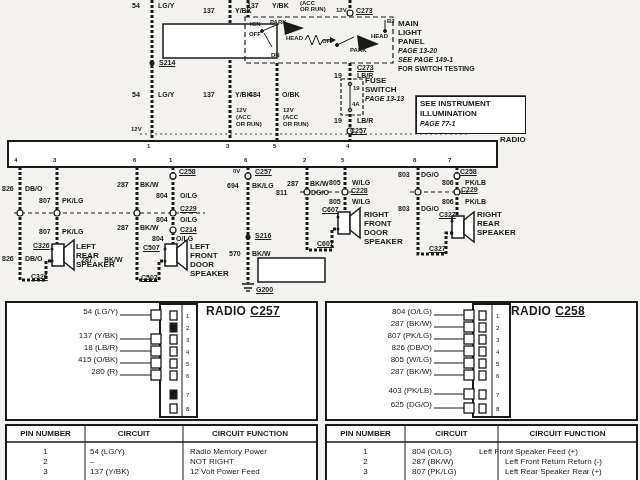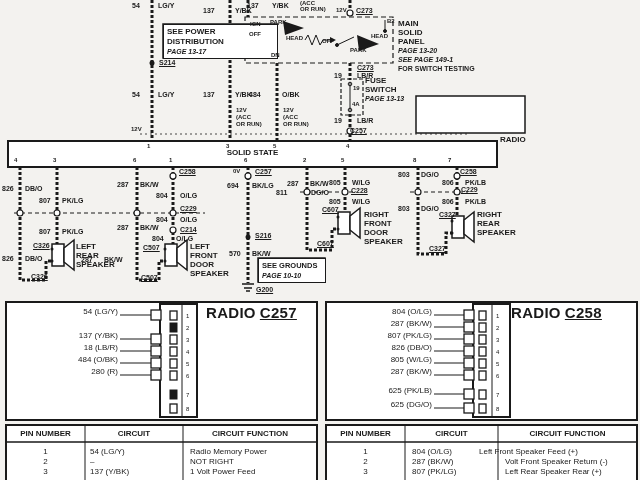--- a/index.html
+++ b/index.html
@@ -2,21 +2,21 @@
 <html><head>
 <meta charset="utf-8">
 <style>
   html,body{margin:0;padding:0;background:#e8e7e4;}
   #canvas{position:relative;width:640px;height:480px;background:#f3f2ef;overflow:hidden;
           font-family:"Liberation Sans",sans-serif;color:#1a1a1a;}
   svg{position:absolute;left:0;top:0;}
   .lb{position:absolute;font-size:7px;font-weight:bold;line-height:1;white-space:nowrap;}
   .s6{font-size:6px;}
   .b8{font-size:8px;}
-  .t12{font-size:15px;letter-spacing:.3px;}
+  .t12{font-size:12px;letter-spacing:.3px;}
   .und{text-decoration:underline;}
   .it{font-style:italic;}
   .ctr{text-align:center;}
   .rt{text-align:right;}
   .nb{font-weight:normal;}
   .box{position:absolute;background:#fff;border:1.5px solid #1a1a1a;padding:2px 3px;}
   .box div{font-size:8px;font-weight:bold;line-height:10px;white-space:nowrap;}
   .box .it{font-size:7px;}
 </style>
 </head>
@@ -178,25 +178,20 @@
     <rect x="479" y="359" width="7" height="9" stroke-width="1.3"></rect>
     <rect x="479" y="371" width="7" height="9" stroke-width="1.3"></rect>
     <rect x="479" y="390" width="7" height="9" stroke-width="1.3"></rect>
     <rect x="479" y="404" width="7" height="9" stroke-width="1.3"></rect>
     <path d="M434 315H464M434 327H464M434 339H464M434 351H464M434 363H464M434 375H464M434 394H464M434 408H464" stroke-width="1" fill="none"></path>
   </g>
 </svg>
 
 <div class="lb" style="left:132px;top:2px">54</div>
 <div class="lb" style="left:158px;top:2px">LG/Y</div>
-<div class="box" style="left:163px;top:24px;width:107px;height:29px">
-  <div>SEE POWER</div>
-  <div>DISTRIBUTION</div>
-  <div class="it">PAGE 13-17</div>
-</div>
 <div class="lb und" style="left:159px;top:59px">S214</div>
 <div class="lb" style="left:132px;top:91px">54</div>
 <div class="lb" style="left:158px;top:91px">LG/Y</div>
 <div class="lb s6" style="left:131px;top:126px">12V</div>
 
 <div class="lb" style="left:203px;top:7px">137</div>
 <div class="lb" style="left:235px;top:7px">Y/BK</div>
 <div class="lb" style="left:247px;top:2px">137</div>
 <div class="lb" style="left:272px;top:2px">Y/BK</div>
 <div class="lb s6" style="left:300px;top:0px">(ACC</div>
@@ -221,44 +216,48 @@
 <div class="lb s6" style="left:249px;top:31px">OFF</div>
 <div class="lb s6" style="left:286px;top:35px">HEAD</div>
 <div class="lb s6" style="left:271px;top:52px">DN</div>
 <div class="lb s6" style="left:322px;top:38px">OFF</div>
 <div class="lb s6" style="left:371px;top:33px">HEAD</div>
 <div class="lb s6" style="left:350px;top:47px">PARK</div>
 <div class="lb s6" style="left:387px;top:18px">B2</div>
 
 <div style="position:absolute;left:398px;top:19px">
   <div class="lb b8" style="position:static;line-height:9px">MAIN</div>
-  <div class="lb b8" style="position:static;line-height:9px">SOLID</div>
+  <div class="lb b8" style="position:static;line-height:9px">LIGHT</div>
   <div class="lb b8" style="position:static;line-height:9px">PANEL</div>
   <div class="lb it" style="position:static;line-height:9px">PAGE 13-20</div>
   <div class="lb it" style="position:static;line-height:9px">SEE PAGE 149-1</div>
   <div class="lb" style="position:static;line-height:9px">FOR SWITCH TESTING</div>
 </div>
 
 <div class="lb und" style="left:357px;top:64px">C273</div>
 <div class="lb" style="left:334px;top:72px">19</div>
 <div class="lb" style="left:357px;top:72px">LB/R</div>
 <div class="lb s6" style="left:353px;top:85px">19</div>
 <div class="lb s6" style="left:352px;top:101px">4A</div>
 <div style="position:absolute;left:365px;top:76px">
   <div class="lb b8" style="position:static;line-height:9px">FUSE</div>
   <div class="lb b8" style="position:static;line-height:9px">SWITCH</div>
   <div class="lb it" style="position:static;line-height:9px">PAGE 13-13</div>
 </div>
 <div class="lb" style="left:334px;top:117px">19</div>
 <div class="lb" style="left:357px;top:117px">LB/R</div>
 <div class="lb und" style="left:350px;top:127px">C257</div>
 
+<div class="box" style="left:416px;top:96px;width:102px;height:32px">
+  <div>SEE  INSTRUMENT</div>
+  <div>ILLUMINATION</div>
+  <div class="it">PAGE 77-1</div>
+</div>
 <div class="lb b8" style="left:500px;top:136px">RADIO</div>
 
-<div class="lb b8 ctr" style="left:8px;top:149px;width:489px">SOLID STATE</div>
 <div class="lb s6" style="left:147px;top:143px">1</div>
 <div class="lb s6" style="left:226px;top:143px">3</div>
 <div class="lb s6" style="left:273px;top:143px">5</div>
 <div class="lb s6" style="left:346px;top:143px">4</div>
 <div class="lb s6" style="left:14px;top:157px">4</div>
 <div class="lb s6" style="left:53px;top:157px">3</div>
 <div class="lb s6" style="left:133px;top:157px">6</div>
 <div class="lb s6" style="left:169px;top:157px">1</div>
 <div class="lb s6" style="left:244px;top:157px">6</div>
 <div class="lb s6" style="left:303px;top:157px">2</div>
@@ -267,24 +266,20 @@
 <div class="lb s6" style="left:448px;top:157px">7</div>
 
 <div class="lb s6" style="left:233px;top:168px">0V</div>
 <div class="lb und" style="left:255px;top:168px">C257</div>
 <div class="lb" style="left:227px;top:182px">694</div>
 <div class="lb" style="left:252px;top:182px">BK/LG</div>
 <div class="lb und" style="left:255px;top:232px">S216</div>
 <div class="lb" style="left:229px;top:250px">570</div>
 <div class="lb" style="left:252px;top:250px">BK/W</div>
 <div class="lb und" style="left:256px;top:286px">G200</div>
-<div class="box" style="left:258px;top:258px;width:60px;height:19px">
-  <div style="font-size:7.5px">SEE  GROUNDS</div>
-  <div class="it">PAGE 10-10</div>
-</div>
 
 <div class="lb" style="left:2px;top:185px">826</div>
 <div class="lb" style="left:25px;top:185px">DB/O</div>
 <div class="lb" style="left:39px;top:197px">807</div>
 <div class="lb" style="left:62px;top:197px">PK/LG</div>
 <div class="lb" style="left:39px;top:228px">807</div>
 <div class="lb" style="left:62px;top:228px">PK/LG</div>
 <div class="lb" style="left:2px;top:255px">826</div>
 <div class="lb" style="left:25px;top:255px">DB/O</div>
 <div class="lb und" style="left:33px;top:242px">C326</div>
@@ -346,41 +341,41 @@
 <div class="lb b8" style="left:477px;top:211px">RIGHT</div>
 <div class="lb b8" style="left:477px;top:220px">REAR</div>
 <div class="lb b8" style="left:477px;top:229px">SPEAKER</div>
 
 <div class="lb t12" style="left:206px;top:305px">
   <span style="padding-right:4px">RADIO</span><span class="und">C257</span>
 </div>
 <div class="lb b8 rt nb" style="left:38px;top:308px;width:80px">54 (LG/Y)</div>
 <div class="lb b8 rt nb" style="left:38px;top:332px;width:80px">137 (Y/BK)</div>
 <div class="lb b8 rt nb" style="left:38px;top:344px;width:80px">18 (LB/R)</div>
-<div class="lb b8 rt nb" style="left:38px;top:356px;width:80px">484 (O/BK)</div>
+<div class="lb b8 rt nb" style="left:38px;top:356px;width:80px">415 (O/BK)</div>
 <div class="lb b8 rt nb" style="left:38px;top:368px;width:80px">280 (R)</div>
 <div class="lb s6 nb" style="left:186px;top:313px">1</div>
 <div class="lb s6 nb" style="left:186px;top:325px">2</div>
 <div class="lb s6 nb" style="left:186px;top:337px">3</div>
 <div class="lb s6 nb" style="left:186px;top:349px">4</div>
 <div class="lb s6 nb" style="left:186px;top:361px">5</div>
 <div class="lb s6 nb" style="left:186px;top:373px">6</div>
 <div class="lb s6 nb" style="left:186px;top:392px">7</div>
 <div class="lb s6 nb" style="left:186px;top:406px">8</div>
 
 <div class="lb t12" style="left:511px;top:305px">
   <span style="padding-right:4px">RADIO</span><span class="und">C258</span>
 </div>
 <div class="lb b8 rt nb" style="left:350px;top:308px;width:82px">804 (O/LG)</div>
 <div class="lb b8 rt nb" style="left:350px;top:320px;width:82px">287 (BK/W)</div>
 <div class="lb b8 rt nb" style="left:350px;top:332px;width:82px">807 (PK/LG)</div>
 <div class="lb b8 rt nb" style="left:350px;top:344px;width:82px">826 (DB/O)</div>
 <div class="lb b8 rt nb" style="left:350px;top:356px;width:82px">805 (W/LG)</div>
 <div class="lb b8 rt nb" style="left:350px;top:368px;width:82px">287 (BK/W)</div>
-<div class="lb b8 rt nb" style="left:350px;top:387px;width:82px">625 (PK/LB)</div>
+<div class="lb b8 rt nb" style="left:350px;top:387px;width:82px">403 (PK/LB)</div>
 <div class="lb b8 rt nb" style="left:350px;top:401px;width:82px">625 (DG/O)</div>
 <div class="lb s6 nb" style="left:496px;top:313px">1</div>
 <div class="lb s6 nb" style="left:496px;top:325px">2</div>
 <div class="lb s6 nb" style="left:496px;top:337px">3</div>
 <div class="lb s6 nb" style="left:496px;top:349px">4</div>
 <div class="lb s6 nb" style="left:496px;top:361px">5</div>
 <div class="lb s6 nb" style="left:496px;top:373px">6</div>
 <div class="lb s6 nb" style="left:496px;top:392px">7</div>
 <div class="lb s6 nb" style="left:496px;top:406px">8</div>
 
@@ -388,28 +383,28 @@
 <div class="lb b8 ctr" style="left:85px;top:430px;width:98px">CIRCUIT</div>
 <div class="lb b8 ctr" style="left:183px;top:430px;width:134px">CIRCUIT FUNCTION</div>
 <div class="lb b8 ctr nb" style="left:6px;top:448px;width:79px">1</div>
 <div class="lb b8 nb" style="left:90px;top:448px">54 (LG/Y)</div>
 <div class="lb b8 nb" style="left:190px;top:448px">Radio Memory Power</div>
 <div class="lb b8 ctr nb" style="left:6px;top:458px;width:79px">2</div>
 <div class="lb b8 nb" style="left:90px;top:458px">–</div>
 <div class="lb b8 nb" style="left:190px;top:458px">NOT RIGHT</div>
 <div class="lb b8 ctr nb" style="left:6px;top:468px;width:79px">3</div>
 <div class="lb b8 nb" style="left:90px;top:468px">137 (Y/BK)</div>
-<div class="lb b8 nb" style="left:190px;top:468px">1 Volt Power Feed</div>
+<div class="lb b8 nb" style="left:190px;top:468px">12 Volt Power Feed</div>
 
 <div class="lb b8 ctr" style="left:326px;top:430px;width:79px">PIN NUMBER</div>
 <div class="lb b8 ctr" style="left:405px;top:430px;width:93px">CIRCUIT</div>
 <div class="lb b8 ctr" style="left:498px;top:430px;width:139px">CIRCUIT FUNCTION</div>
 <div class="lb b8 ctr nb" style="left:326px;top:448px;width:79px">1</div>
 <div class="lb b8 nb" style="left:412px;top:448px">804 (O/LG)</div>
 <div class="lb b8 nb" style="left:479px;top:448px">Left Front Speaker Feed (+)</div>
 <div class="lb b8 ctr nb" style="left:326px;top:458px;width:79px">2</div>
 <div class="lb b8 nb" style="left:412px;top:458px">287 (BK/W)</div>
-<div class="lb b8 nb" style="left:505px;top:458px">Volt Front Speaker Return (-)</div>
+<div class="lb b8 nb" style="left:505px;top:458px">Left Front Return Return (-)</div>
 <div class="lb b8 ctr nb" style="left:326px;top:468px;width:79px">3</div>
 <div class="lb b8 nb" style="left:412px;top:468px">807 (PK/LG)</div>
 <div class="lb b8 nb" style="left:505px;top:468px">Left Rear Speaker Rear (+)</div>
 
 </div>
 
 </body></html>

